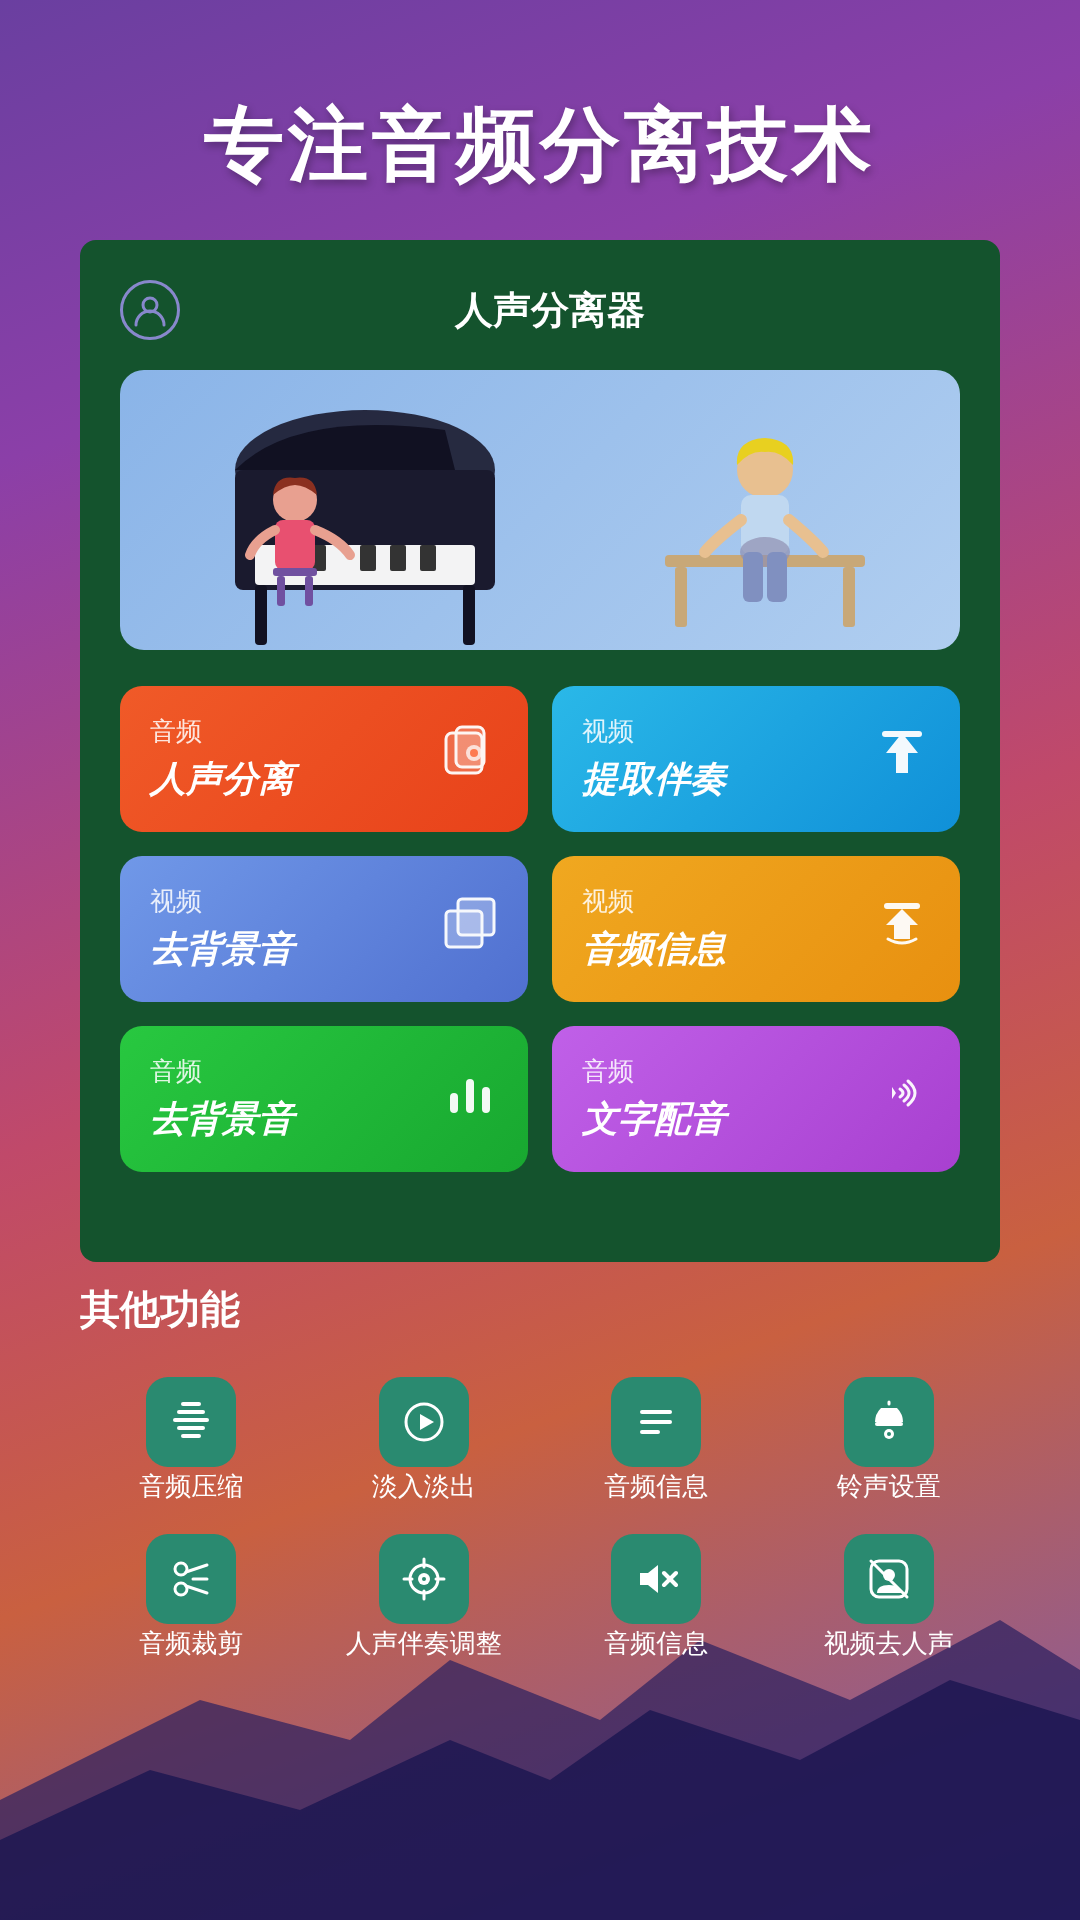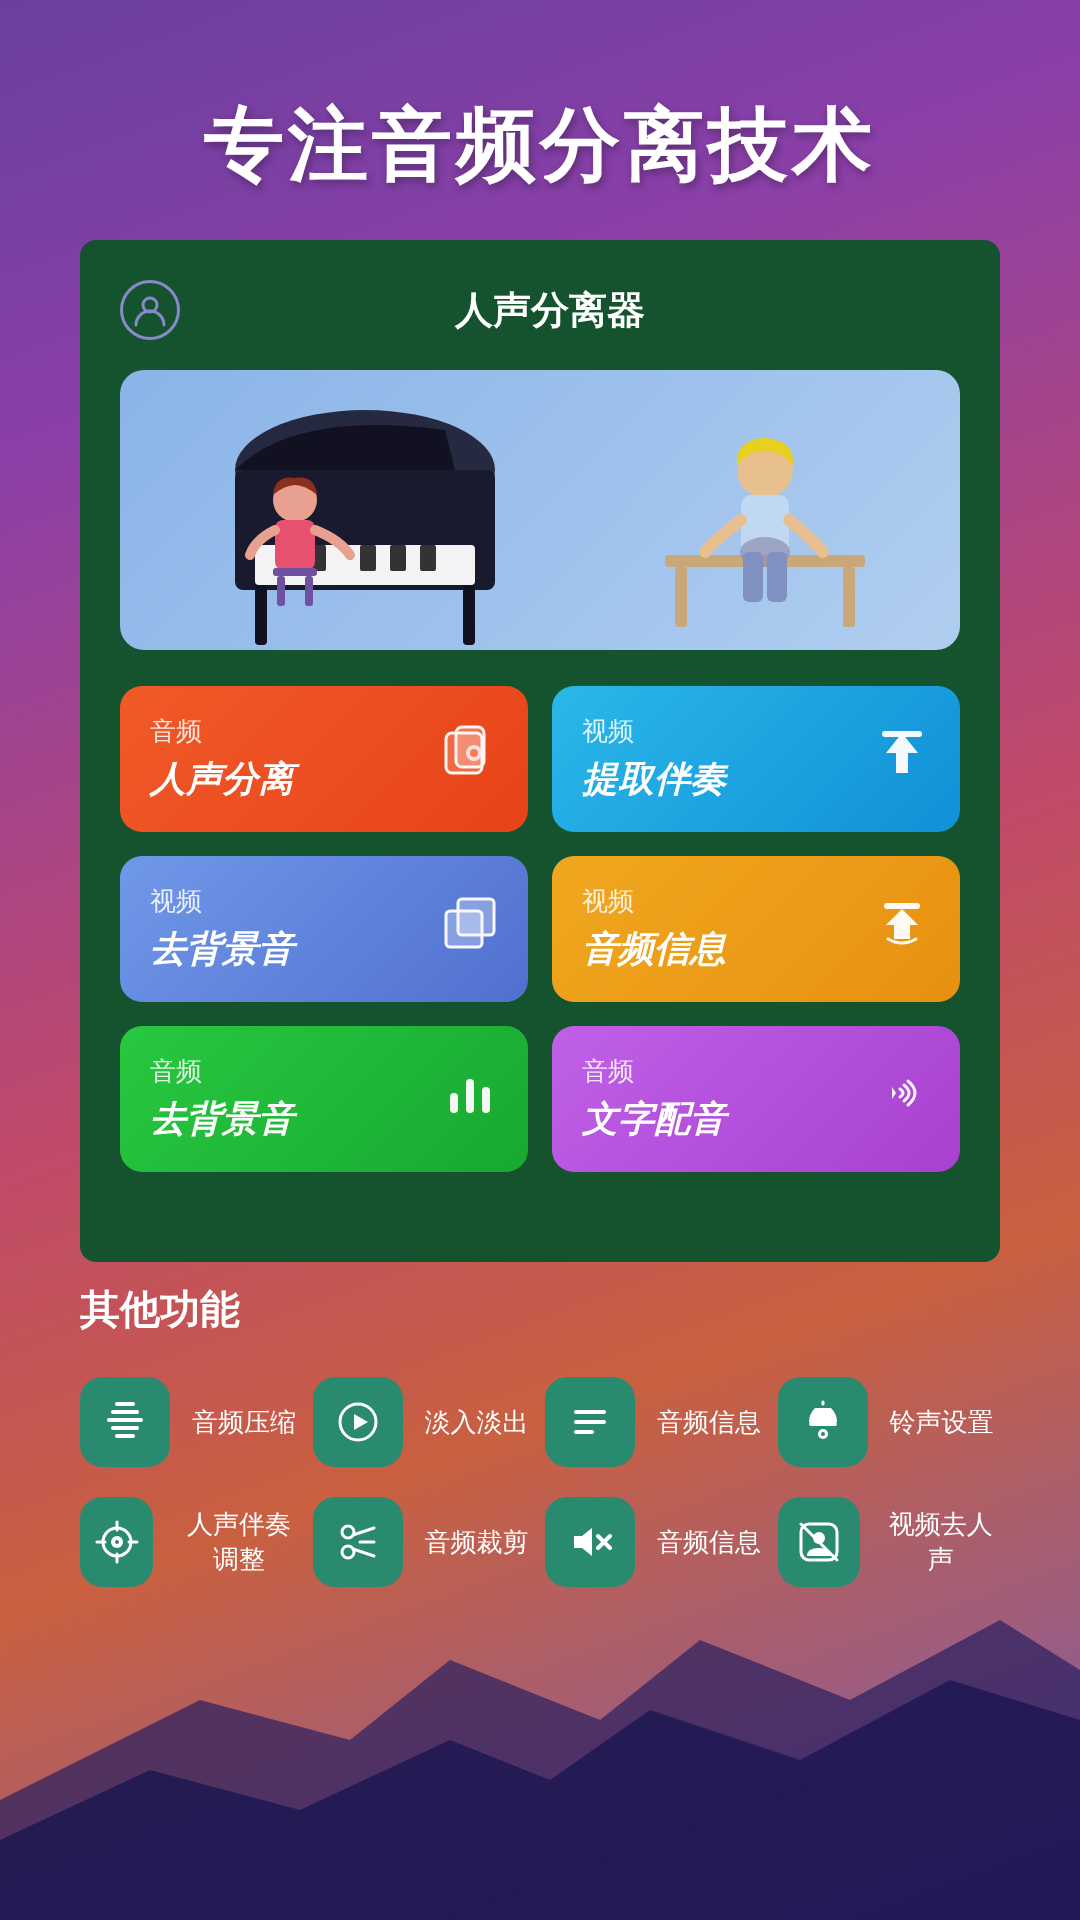--- a/index.html
+++ b/index.html
@@ -149,23 +149,23 @@
     }
 
     .other-features-grid {
       display: grid;
       grid-template-columns: repeat(4, 1fr);
       gap: 30px 10px;
     }
 
     .other-feature-item {
       display: flex;
-      flex-direction: row;
+      flex-direction: column;
       align-items: center;
-      gap: 22px;
+      gap: 2px;
       cursor: pointer;
     }
 
     .other-feature-icon-wrap {
       width: 90px;
       height: 90px;
       border-radius: 22px;
       background: #2a8a70;
       display: flex;
       align-items: center;
@@ -382,46 +382,46 @@
     <rect x="8" y="22" width="28" height="4" rx="2" fill="white"></rect>
     <circle cx="22" cy="34" r="5" fill="white"></circle>
     <circle cx="22" cy="34" r="2" fill="#2a8a70"></circle>
   </svg>
     </div>
     <span class="other-feature-label">铃声设置</span>
   </div>
       <div class="other-feature-item">
     <div class="other-feature-icon-wrap">
       <svg width="44" height="44" viewBox="0 0 44 44" fill="white" xmlns="http://www.w3.org/2000/svg">
+    <circle cx="12" cy="32" r="6" stroke="white" stroke-width="3" fill="none"></circle>
+    <circle cx="12" cy="12" r="6" stroke="white" stroke-width="3" fill="none"></circle>
+    <line x1="17" y1="15" x2="38" y2="8" stroke="white" stroke-width="3" stroke-linecap="round"></line>
+    <line x1="17" y1="29" x2="38" y2="36" stroke="white" stroke-width="3" stroke-linecap="round"></line>
+    <line x1="24" y1="22" x2="38" y2="22" stroke="white" stroke-width="3" stroke-linecap="round"></line>
+  </svg>
+    </div>
+    <span class="other-feature-label">音频裁剪</span>
+  </div>
+      <div class="other-feature-item">
+    <div class="other-feature-icon-wrap">
+      <svg width="44" height="44" viewBox="0 0 44 44" fill="white" xmlns="http://www.w3.org/2000/svg">
     <circle cx="22" cy="22" r="14" stroke="white" stroke-width="3" fill="none"></circle>
     <circle cx="22" cy="22" r="6" fill="white"></circle>
     <circle cx="22" cy="22" r="2" fill="#2a8a70"></circle>
     <line x1="22" y1="2" x2="22" y2="10" stroke="white" stroke-width="3" stroke-linecap="round"></line>
     <line x1="22" y1="34" x2="22" y2="42" stroke="white" stroke-width="3" stroke-linecap="round"></line>
     <line x1="2" y1="22" x2="10" y2="22" stroke="white" stroke-width="3" stroke-linecap="round"></line>
     <line x1="34" y1="22" x2="42" y2="22" stroke="white" stroke-width="3" stroke-linecap="round"></line>
   </svg>
     </div>
     <span class="other-feature-label">人声伴奏调整</span>
   </div>
       <div class="other-feature-item">
     <div class="other-feature-icon-wrap">
       <svg width="44" height="44" viewBox="0 0 44 44" fill="white" xmlns="http://www.w3.org/2000/svg">
-    <circle cx="12" cy="32" r="6" stroke="white" stroke-width="3" fill="none"></circle>
-    <circle cx="12" cy="12" r="6" stroke="white" stroke-width="3" fill="none"></circle>
-    <line x1="17" y1="15" x2="38" y2="8" stroke="white" stroke-width="3" stroke-linecap="round"></line>
-    <line x1="17" y1="29" x2="38" y2="36" stroke="white" stroke-width="3" stroke-linecap="round"></line>
-    <line x1="24" y1="22" x2="38" y2="22" stroke="white" stroke-width="3" stroke-linecap="round"></line>
-  </svg>
-    </div>
-    <span class="other-feature-label">音频裁剪</span>
-  </div>
-      <div class="other-feature-item">
-    <div class="other-feature-icon-wrap">
-      <svg width="44" height="44" viewBox="0 0 44 44" fill="white" xmlns="http://www.w3.org/2000/svg">
     <polygon points="6,16 6,28 14,28 24,36 24,8 14,16" fill="white"></polygon>
     <line x1="30" y1="16" x2="42" y2="28" stroke="white" stroke-width="4" stroke-linecap="round"></line>
     <line x1="42" y1="16" x2="30" y2="28" stroke="white" stroke-width="4" stroke-linecap="round"></line>
   </svg>
     </div>
     <span class="other-feature-label">音频信息</span>
   </div>
       <div class="other-feature-item">
     <div class="other-feature-icon-wrap">
       <svg width="44" height="44" viewBox="0 0 44 44" fill="white" xmlns="http://www.w3.org/2000/svg">

